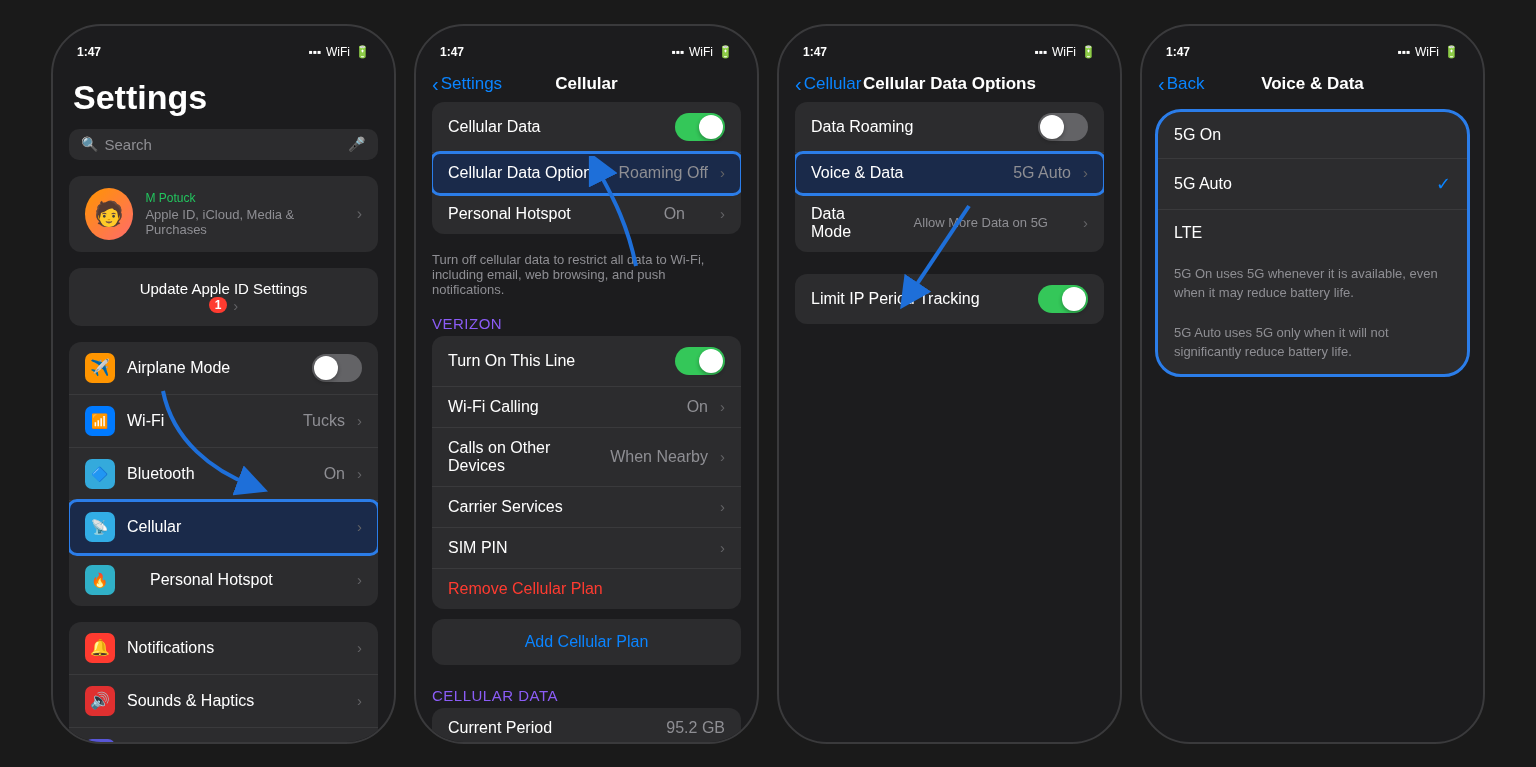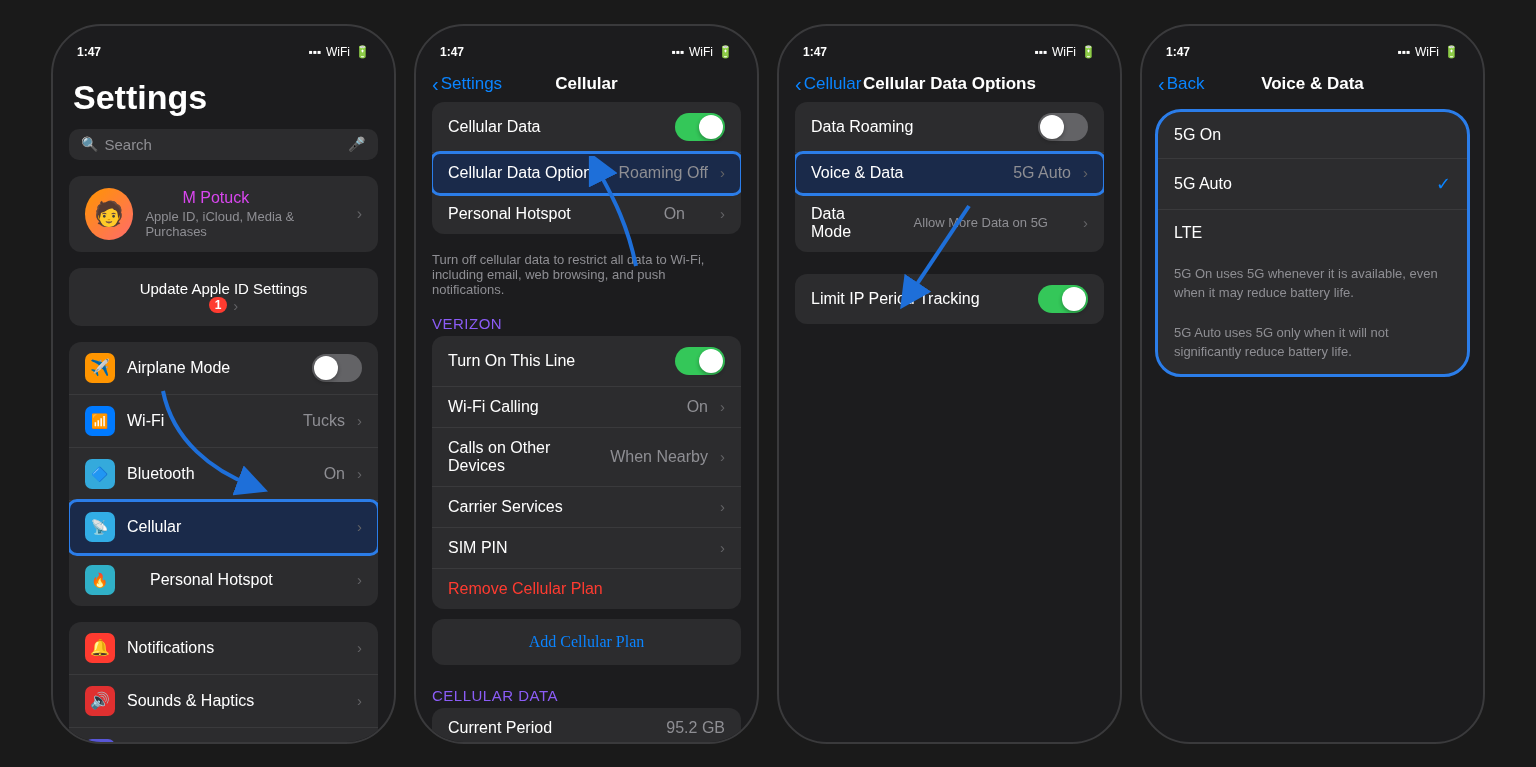--- a/index.html
+++ b/index.html
@@ -132,24 +132,23 @@
       width: 52px;
       height: 52px;
       border-radius: 50%;
       background: linear-gradient(135deg, #ff9500, #ff6b6b);
       display: flex;
       align-items: center;
       justify-content: center;
       font-size: 24px;
     }
     .profile-info .name {
-      font-size: 16px;
+      font-size: 12px;
       font-weight: 500;
-      color: #d946ef;
-      margin-left: 37px;
+      color: #22c55e;
     }
     .profile-info .sub {
       font-size: 13px;
       color: #8e8e93;
       margin-top: 2px;
     }
     .profile-chevron {
       margin-left: auto;
       color: #636366;
       font-size: 16px;
@@ -478,21 +477,21 @@
         <span class="row-chevron">›</span>
       </div>
       <div class="settings-row">
         <span class="row-label">SIM PIN</span>
         <span class="row-chevron">›</span>
       </div>
       <div class="settings-row">
         <span class="row-label" style="color:#ff3b30;">Remove Cellular Plan</span>
       </div>
     </div>
-    <div style="margin:0 16px 16px;font-family:Liberation Serif, serif;">
+    <div style="margin:0 16px 16px;">
       <div style="background:#2c2c2e;border-radius:12px;padding:14px 16px;text-align:center;">
         <span style="color:#0a84ff;font-size:16px;">Add Cellular Plan</span>
       </div>
     </div>
     <div class="section-label">CELLULAR DATA</div>
     <div class="cell-section">
       <div class="settings-row">
         <span class="row-label">Current Period</span>
         <span class="row-value">95.2 GB</span>
       </div>

